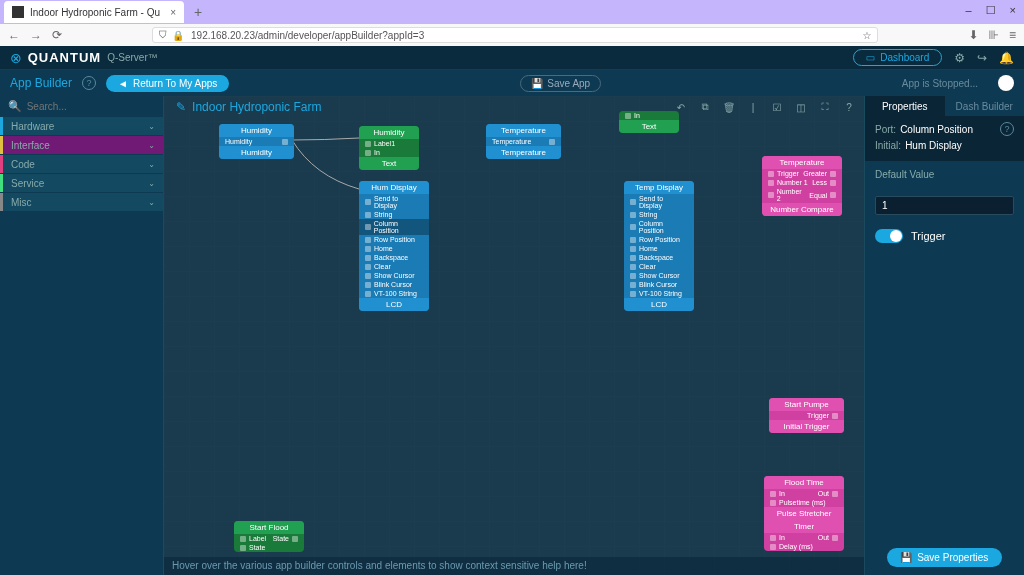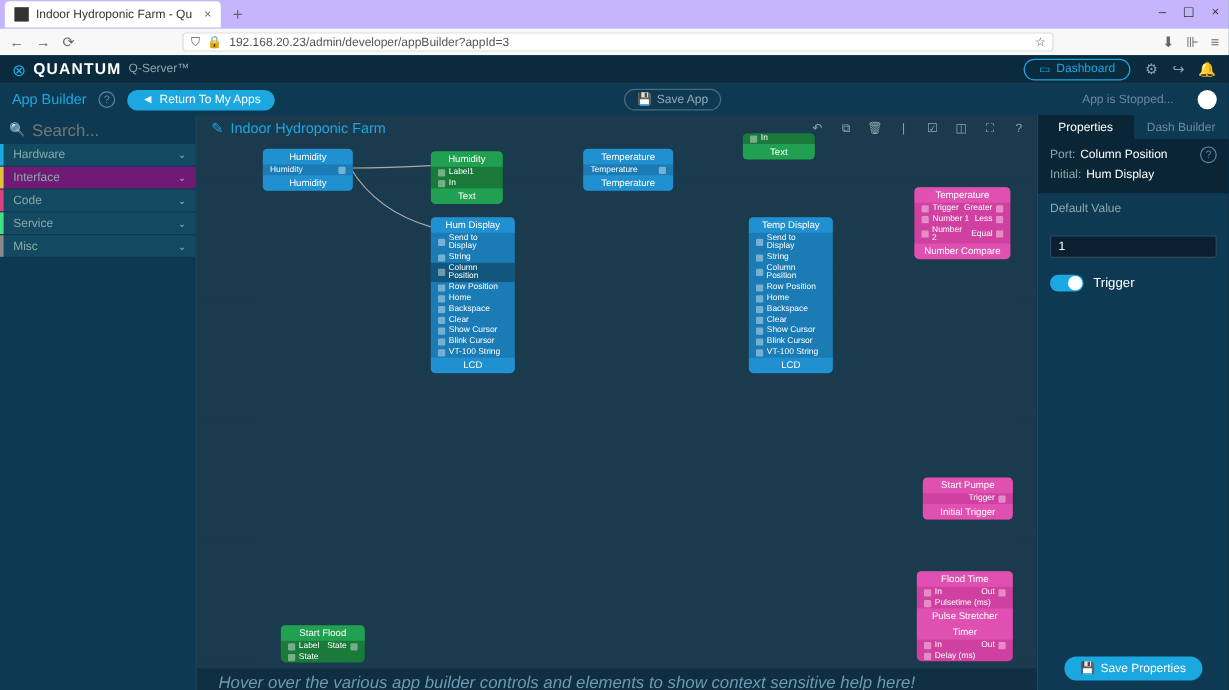--- a/index.html
+++ b/index.html
@@ -24,21 +24,21 @@
 .app-bar{height:26px;background:#0d3a52;display:flex;align-items:center;padding:0 10px;gap:10px}
 .app-title{color:#1ba8e0;font-size:12px;font-weight:500}
 .help-icon{width:14px;height:14px;border:1px solid #5a8a9d;border-radius:50%;display:flex;align-items:center;justify-content:center;font-size:9px;color:#5a8a9d}
 .return-btn{background:#1ba8e0;color:#fff;padding:3px 12px;border-radius:12px;font-size:10px;display:flex;align-items:center;gap:5px;cursor:pointer}
 .app-status{margin-left:auto;color:#6a8a9d;font-size:10px}
 .save-app{border:1px solid #4a6a7d;border-radius:12px;padding:2px 10px;color:#9ab;font-size:10px;margin-right:10px;display:flex;align-items:center;gap:4px}
 .user-icon{width:16px;height:16px;background:#fff;border-radius:50%;margin-left:10px}
 .main{display:flex;height:479px}
 .sidebar{width:164px;background:#0d3a52;border-right:1px solid #1a4a5d}
 .search{display:flex;align-items:center;padding:4px 8px;gap:5px;color:#8aa}
-.search input{background:none;border:none;color:#8aa;font-size:14px;outline:none;flex:1}
+.search input{background:none;border:none;color:#8aa;font-size:10px;outline:none;flex:1}
 .cat{height:18px;display:flex;align-items:center;padding:0 8px;border-left:3px solid;margin-bottom:1px;color:#8aa;font-size:10px;cursor:pointer}
 .cat .chev{margin-left:auto;font-size:8px}
 .cat.hw{border-color:#1ba8e0;background:#134a62}
 .cat.if{border-color:#e0c040;background:#701a75}
 .cat.cd{border-color:#e04080;background:#134a62}
 .cat.sv{border-color:#40e080;background:#134a62}
 .cat.ms{border-color:#888;background:#134a62}
 .canvas{flex:1;background:#1a3a4d;position:relative;overflow:hidden}
 .canvas-grid{position:absolute;inset:0;background-image:linear-gradient(#234455 1px,transparent 1px),linear-gradient(90deg,#234455 1px,transparent 1px);background-size:25px 25px;opacity:0.3}
 .canvas-title{position:absolute;top:4px;left:12px;color:#1ba8e0;font-size:12px;display:flex;align-items:center;gap:6px}
@@ -52,21 +52,21 @@
 .n-blue{background:#1a7bb5}
 .n-blue .node-hdr{background:#2090d0}
 .n-blue .node-ftr{background:#2090d0}
 .n-green{background:#1a7a3a}
 .n-green .node-hdr{background:#20a050}
 .n-green .node-ftr{background:#20a050}
 .n-pink{background:#d040a0}
 .n-pink .node-hdr{background:#e050b0}
 .n-pink .node-ftr{background:#e050b0}
 .n-row-sel{background:rgba(0,0,0,0.3)}
-.help-bar{position:absolute;bottom:0;left:0;right:0;height:18px;background:rgba(13,42,61,0.7);color:#6a9ab0;font-size:14px;font-style:italic;padding:3px 18px}
+.help-bar{position:absolute;bottom:0;left:0;right:0;height:18px;background:rgba(13,42,61,0.7);color:#6a9ab0;font-size:10px;padding:3px 8px}
 .props{width:160px;background:#0d3a52;border-left:1px solid #1a4a5d;display:flex;flex-direction:column}
 .props-tabs{display:flex;height:20px;font-size:10px}
 .props-tab{flex:1;display:flex;align-items:center;justify-content:center;color:#6a8a9d;cursor:pointer}
 .props-tab.active{color:#fff;background:#0a2535}
 .props-section{background:#0a2535;padding:6px 10px;font-size:10px}
 .props-row{display:flex;align-items:center;margin-bottom:4px;gap:4px}
 .props-label{color:#8aa}
 .props-val{color:#fff}
 .props-body{padding:8px 10px;flex:1}
 .field-label{color:#8aa;font-size:10px;margin-bottom:16px}

